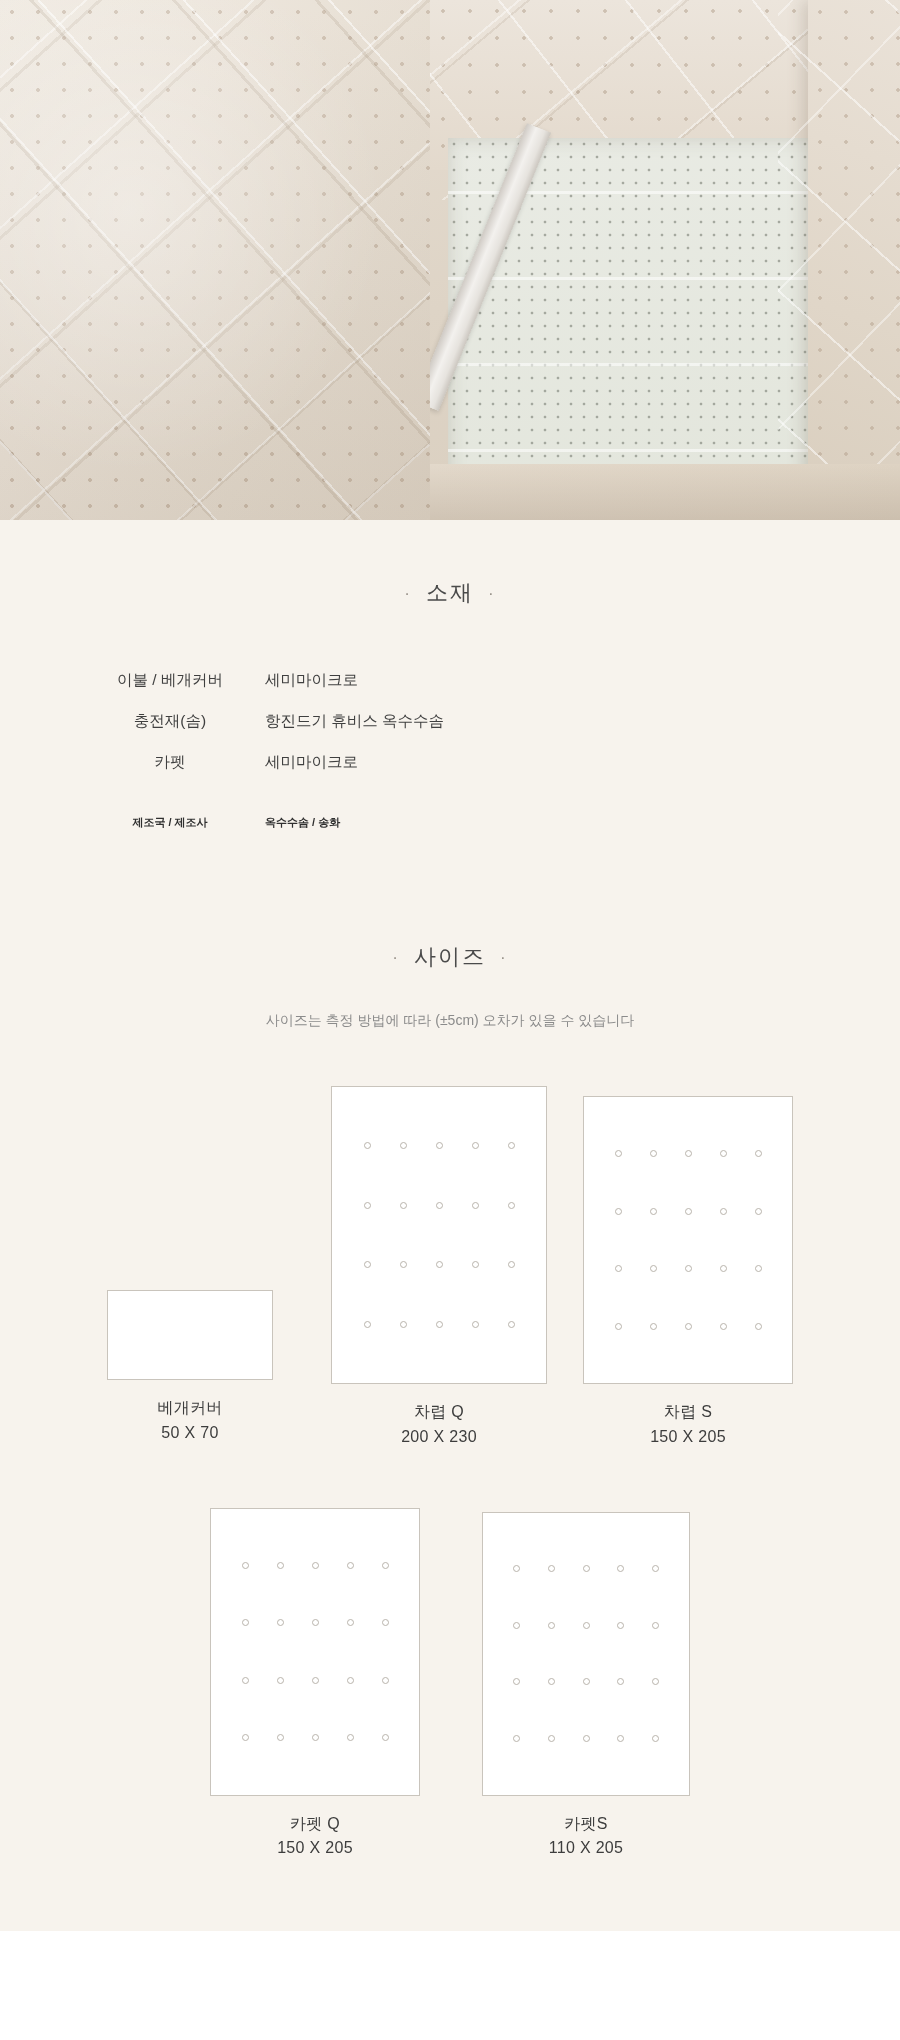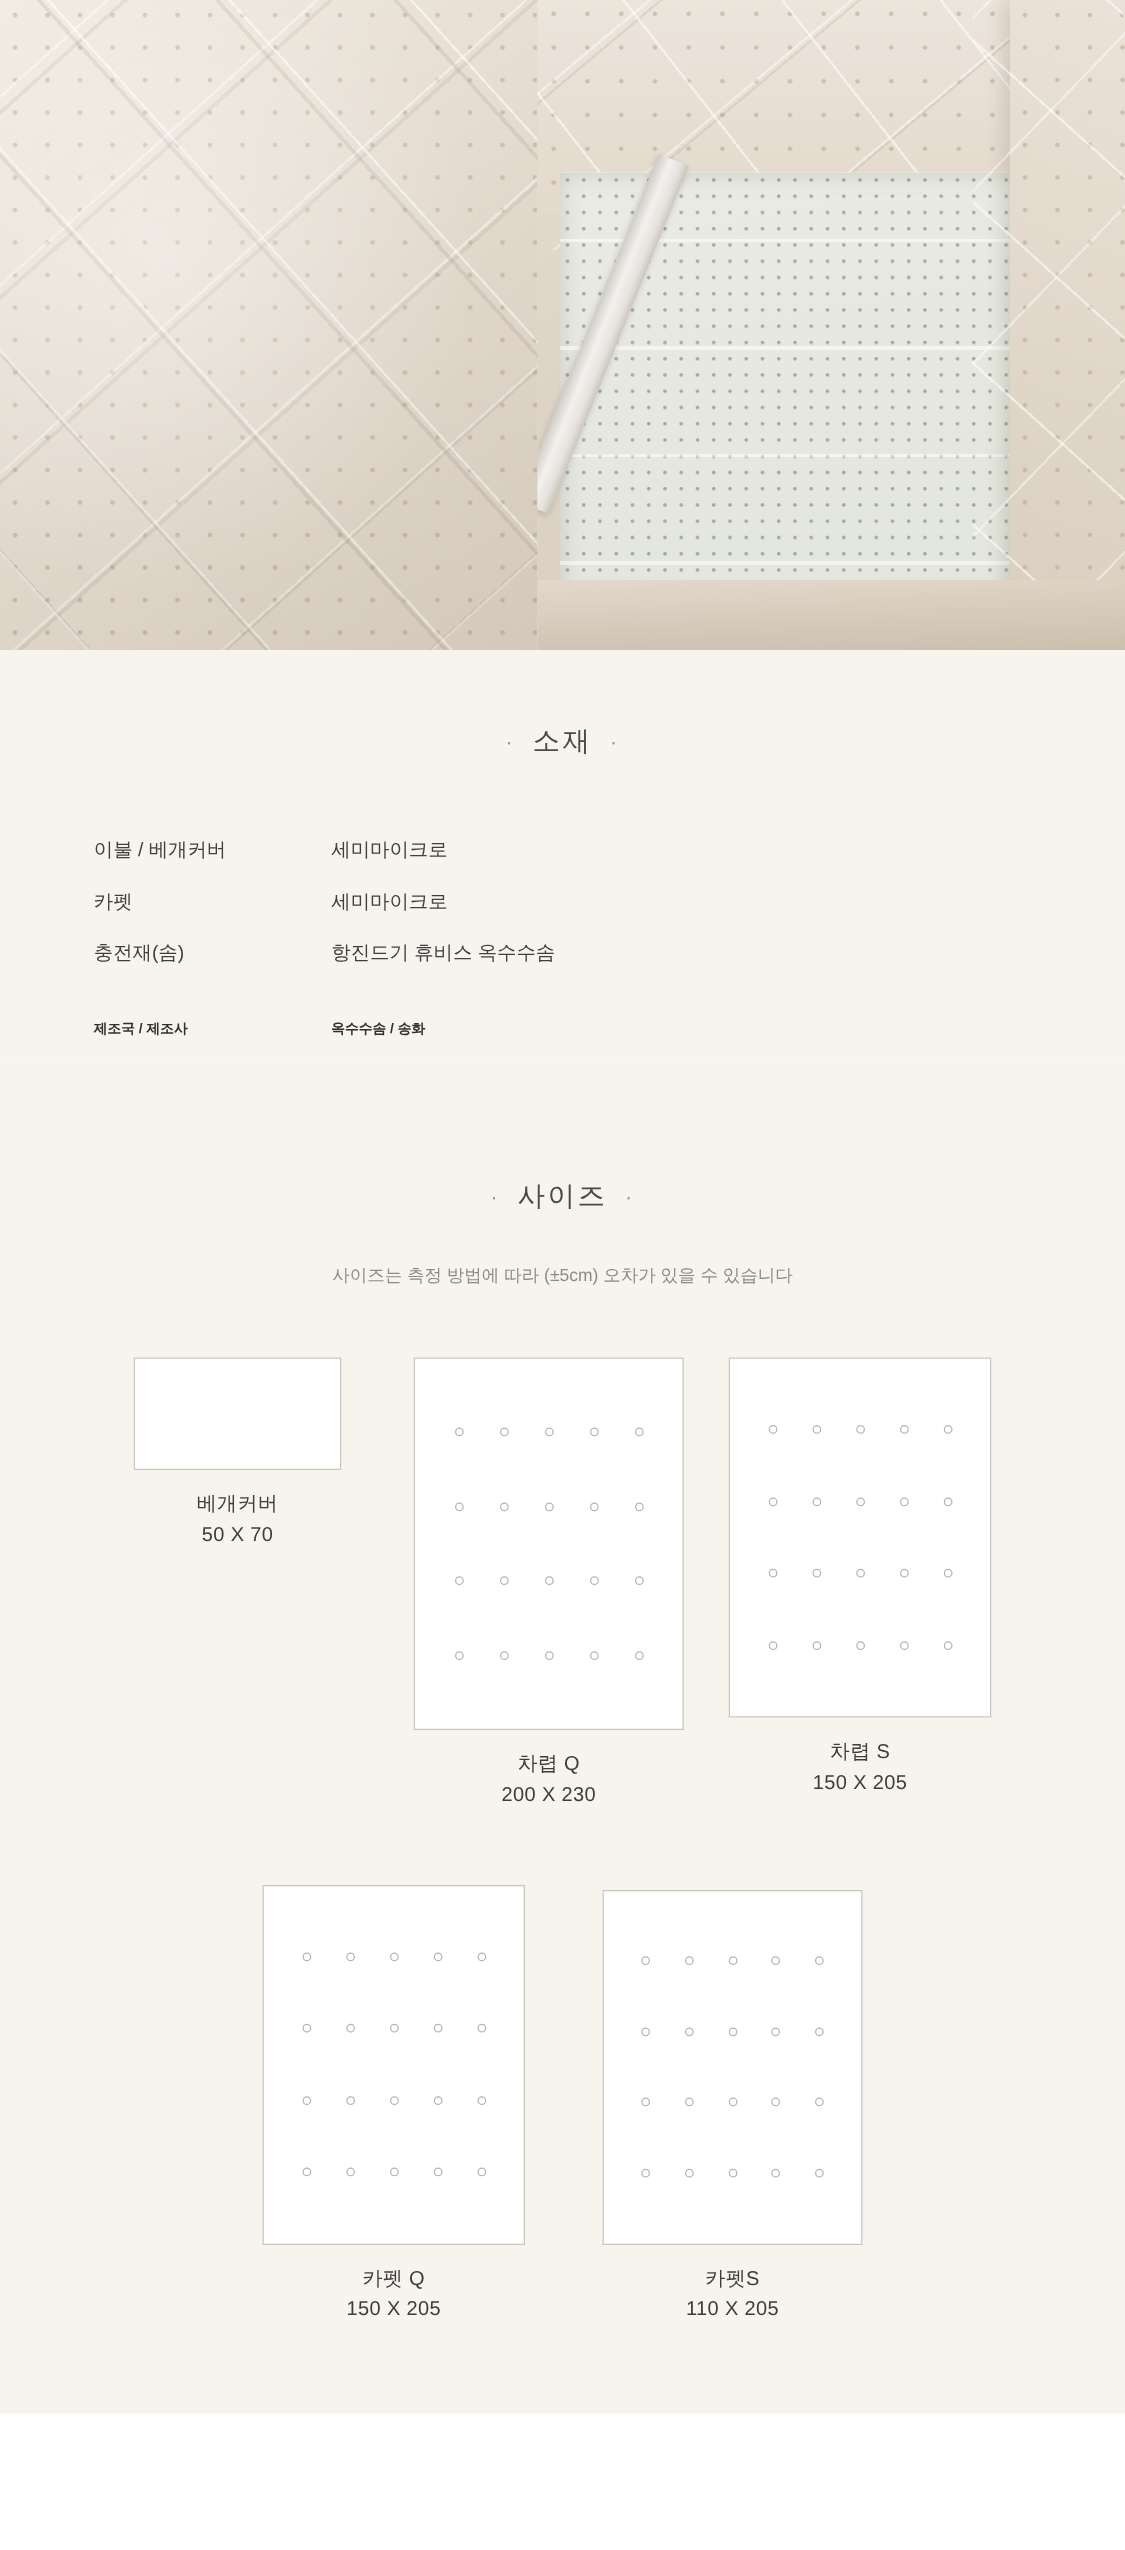--- a/index.html
+++ b/index.html
@@ -138,21 +138,21 @@
     margin: 62px 0 0 75px;
     border-collapse: collapse;
   }
   .material-table td {
     font-size: 15.5px;
     color: #3f3f3f;
     padding: 0 0 20px 0;
     vertical-align: top;
     white-space: nowrap;
   }
-  .material-table td.key { width: 190px; }
+  .material-table td.key { width: 190px; text-align: center; }
   .material-table tr.maker td {
     font-weight: bold;
     color: #2f2f2f;
     padding-top: 22px;
     font-size: 11px;
   }
 
   
   .size {
     background: #f7f3ed;
@@ -161,20 +161,21 @@
   .size-note {
     text-align: center;
     font-size: 14px;
     color: #8b8b8b;
     margin-top: 40px;
   }
 
   .size-grid-1 {
     margin-top: 56px;
     display: flex;
+    align-items: flex-end;
     justify-content: center;
     gap: 0;
   }
   .cell {
     display: flex;
     flex-direction: column;
     align-items: center;
   }
   .cell .caption {
     text-align: center;
@@ -243,26 +244,26 @@
       <span class="dot">·</span><span>소재</span><span class="dot">·</span>
     </div>
 
     <table class="material-table">
       <tbody>
           <tr>
         <td class="key">이불 / 베개커버</td>
         <td class="val">세미마이크로</td>
       </tr>
       <tr>
+        <td class="key">충전재(솜)</td>
+        <td class="val">항진드기 휴비스 옥수수솜</td>
+      </tr>
+      <tr>
         <td class="key">카펫</td>
         <td class="val">세미마이크로</td>
-      </tr>
-      <tr>
-        <td class="key">충전재(솜)</td>
-        <td class="val">항진드기 휴비스 옥수수솜</td>
       </tr>
       <tr class="maker">
         <td class="key">제조국 / 제조사</td>
         <td class="val">옥수수솜 / 송화</td>
       </tr>
     </tbody>
       </table>
   </section>
 
   <section class="size">

